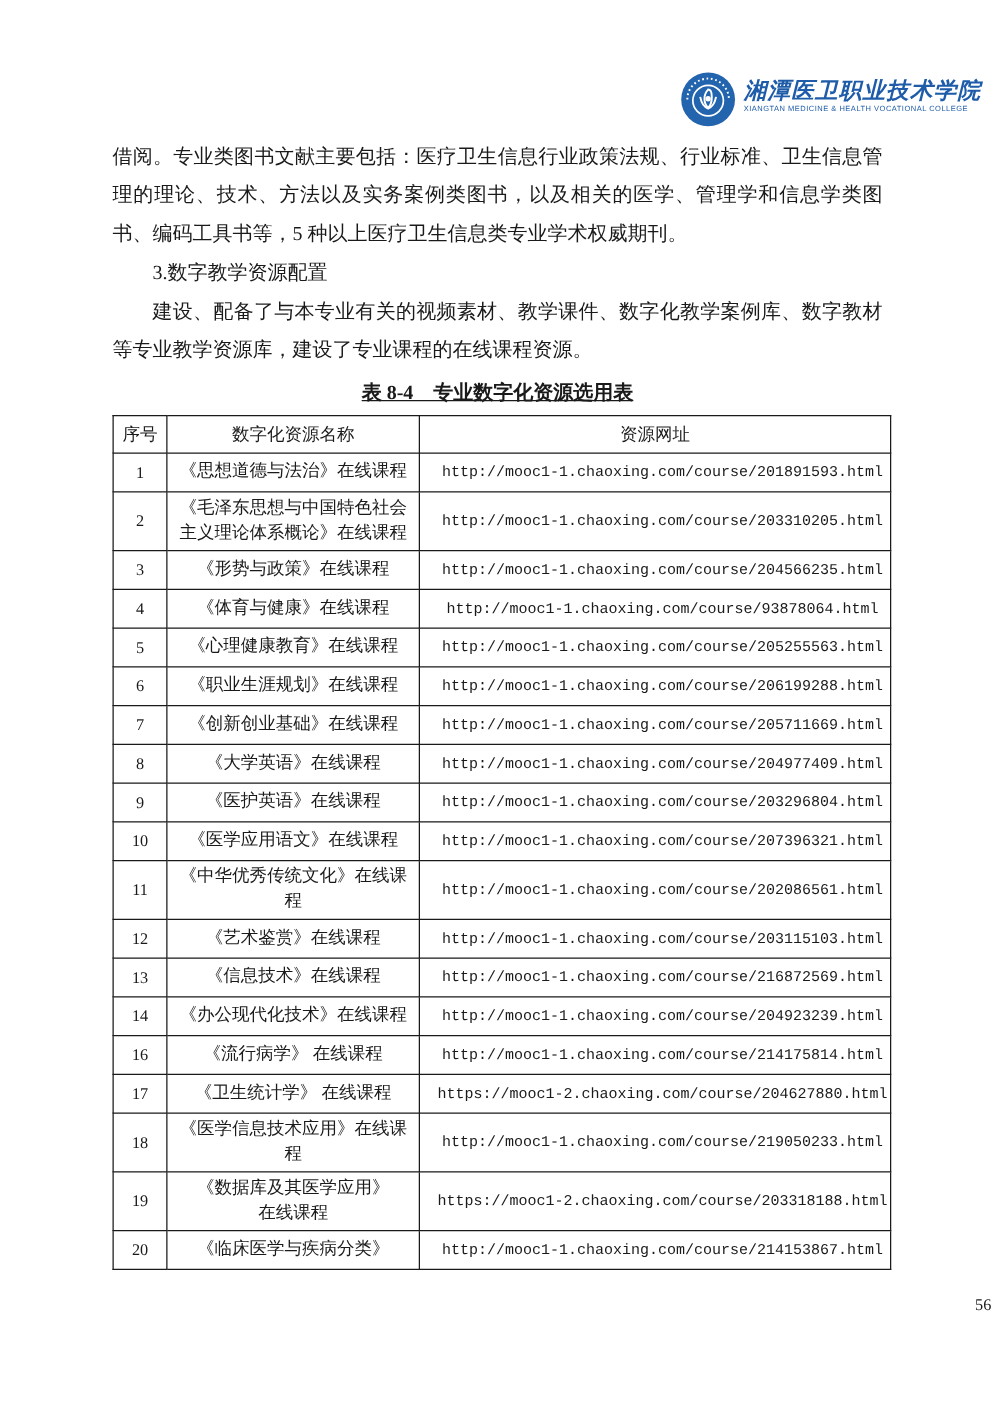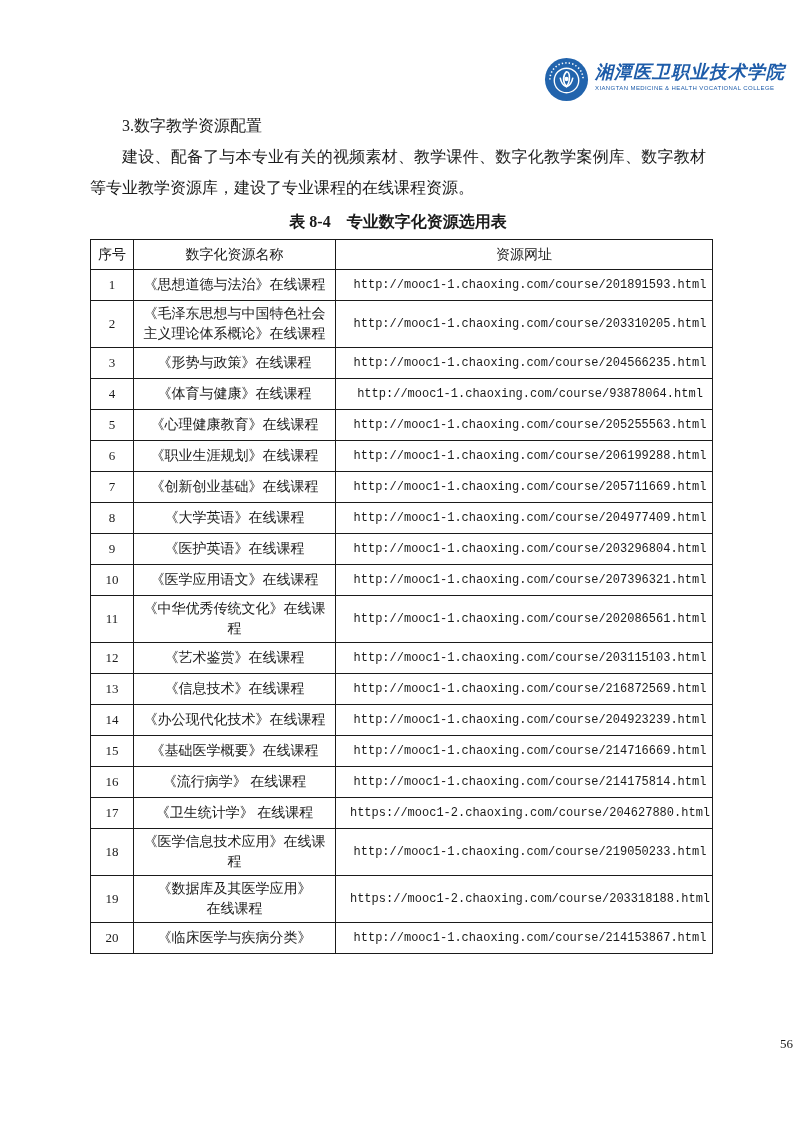--- a/index.html
+++ b/index.html
@@ -57,20 +57,21 @@
   }
   .indent { text-indent: 2em; }
 
   
   .table-title {
     margin-top: 5px;
     text-align: center;
     font-weight: bold;
     font-size: 16px;
     line-height: 28px;
+    text-decoration: underline;
   }
   table.res-table {
     margin-top: 3px;
     border-collapse: collapse;
     table-layout: fixed;
     width: 622px;
     padding-left: 41px;
   }
   .res-table col.c1 { width: 43px; }
   .res-table col.c2 { width: 202px; }
@@ -126,20 +127,21 @@
       <path d="M16.5 21 C 17.5 26, 20 29.5, 23 30.5 C 26 29.5, 28.5 26, 29.5 21" fill="none" stroke="#ffffff" stroke-width="1.6"></path>
       <circle cx="23" cy="22.5" r="2.2" fill="#ffffff"></circle>
     </svg>
     <div class="logo-text">
       <div class="logo-cn">湘潭医卫职业技术学院</div>
       <div class="logo-en">XIANGTAN MEDICINE &amp; HEALTH VOCATIONAL COLLEGE</div>
     </div>
   </div>
 
   <div class="content">
+    <p class="para">借阅。专业类图书文献主要包括：医疗卫生信息行业政策法规、行业标准、卫生信息管理的理论、技术、方法以及实务案例类图书，以及相关的医学、管理学和信息学类图书、编码工具书等，5 种以上医疗卫生信息类专业学术权威期刊。</p>
     <p class="para indent">3.数字教学资源配置</p>
     <p class="para indent">建设、配备了与本专业有关的视频素材、教学课件、数字化教学案例库、数字教材等专业教学资源库，建设了专业课程的在线课程资源。</p>
 
     <div class="table-title">表 8-4　专业数字化资源选用表</div>
 
     <table class="res-table">
       <colgroup>
           <col class="c1">
           <col class="c2">
           <col class="c3">
@@ -217,25 +219,20 @@
             <td class="num">13</td>
             <td class="name">《信息技术》在线课程</td>
             <td class="url">http://mooc1-1.chaoxing.com/course/216872569.html</td>
           </tr>
           <tr>
             <td class="num">14</td>
             <td class="name">《办公现代化技术》在线课程</td>
             <td class="url">http://mooc1-1.chaoxing.com/course/204923239.html</td>
           </tr>
           <tr>
-            <td class="num">15</td>
-            <td class="name">《基础医学概要》在线课程</td>
-            <td class="url">http://mooc1-1.chaoxing.com/course/214716669.html</td>
-          </tr>
-          <tr>
             <td class="num">16</td>
             <td class="name">《流行病学》 在线课程</td>
             <td class="url">http://mooc1-1.chaoxing.com/course/214175814.html</td>
           </tr>
           <tr>
             <td class="num">17</td>
             <td class="name">《卫生统计学》 在线课程</td>
             <td class="url">https://mooc1-2.chaoxing.com/course/204627880.html</td>
           </tr>
           <tr>

